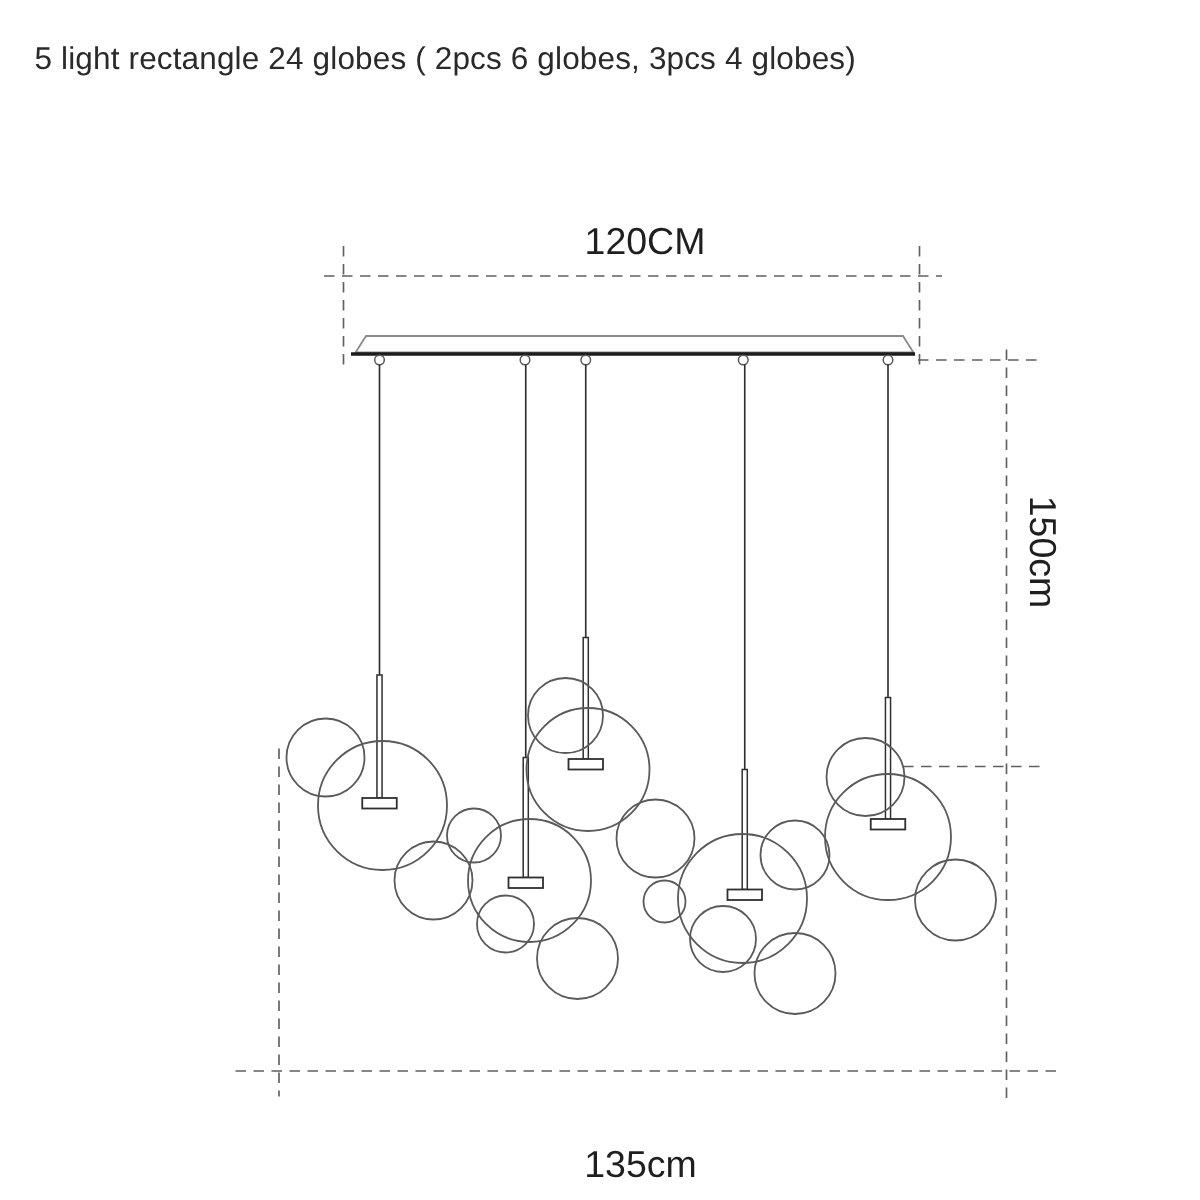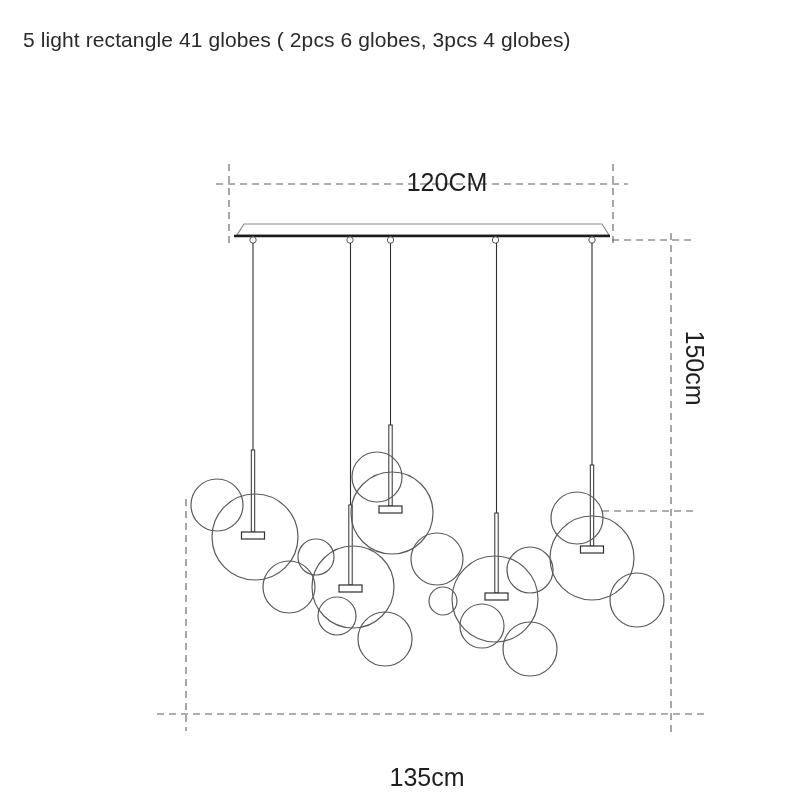--- a/index.html
+++ b/index.html
@@ -19,30 +19,30 @@
     color: #2a2a2a;
     letter-spacing: 0.1px;
     white-space: nowrap;
   }
   .dim-label {
     position: absolute;
     font-size: 25px;
     color: #1f1f1f;
     white-space: nowrap;
   }
-  .dim-width  { left: 447px; top: 162px; transform: translate(-50%, -50%); margin-top: 20px; }
+  .dim-width  { left: 430px; top: 162px; transform: translate(-50%, -50%); }
   .dim-drop   { left: 694px; top: 368px; transform: translate(-50%, -50%) rotate(90deg); }
   .dim-spread { left: 427px; top: 734px; transform: translate(-50%, -50%); margin-top: 43px; }
   svg.diagram { position: absolute; left: 0; top: 0; }
 </style>
 </head>
 <body>
 
 <div class="stage">
-  <div class="title">5 light rectangle 41 globes ( 2pcs 6 globes, 3pcs 4 globes)</div>
+  <div class="title">5 light rectangle 24 globes ( 2pcs 6 globes, 3pcs 4 globes)</div>
 
   <svg class="diagram" width="800" height="800" viewBox="0 0 800 800">
       <line x1="216" y1="184" x2="628" y2="184" stroke="#5f5f5f" stroke-width="1.1" stroke-dasharray="7 5"></line>
       <line x1="229" y1="164" x2="229" y2="247" stroke="#5f5f5f" stroke-width="1.1" stroke-dasharray="7 5"></line>
       <line x1="613" y1="164" x2="613" y2="247" stroke="#5f5f5f" stroke-width="1.1" stroke-dasharray="7 5"></line>
       <line x1="671" y1="233" x2="671" y2="737" stroke="#5f5f5f" stroke-width="1.1" stroke-dasharray="7 5"></line>
       <line x1="612" y1="240" x2="694" y2="240" stroke="#5f5f5f" stroke-width="1.1" stroke-dasharray="7 5"></line>
       <line x1="602" y1="511" x2="694" y2="511" stroke="#5f5f5f" stroke-width="1.1" stroke-dasharray="7 5"></line>
       <line x1="157" y1="714" x2="706" y2="714" stroke="#5f5f5f" stroke-width="1.1" stroke-dasharray="7 5"></line>
       <line x1="186" y1="499" x2="186" y2="731" stroke="#5f5f5f" stroke-width="1.1" stroke-dasharray="7 5"></line>

